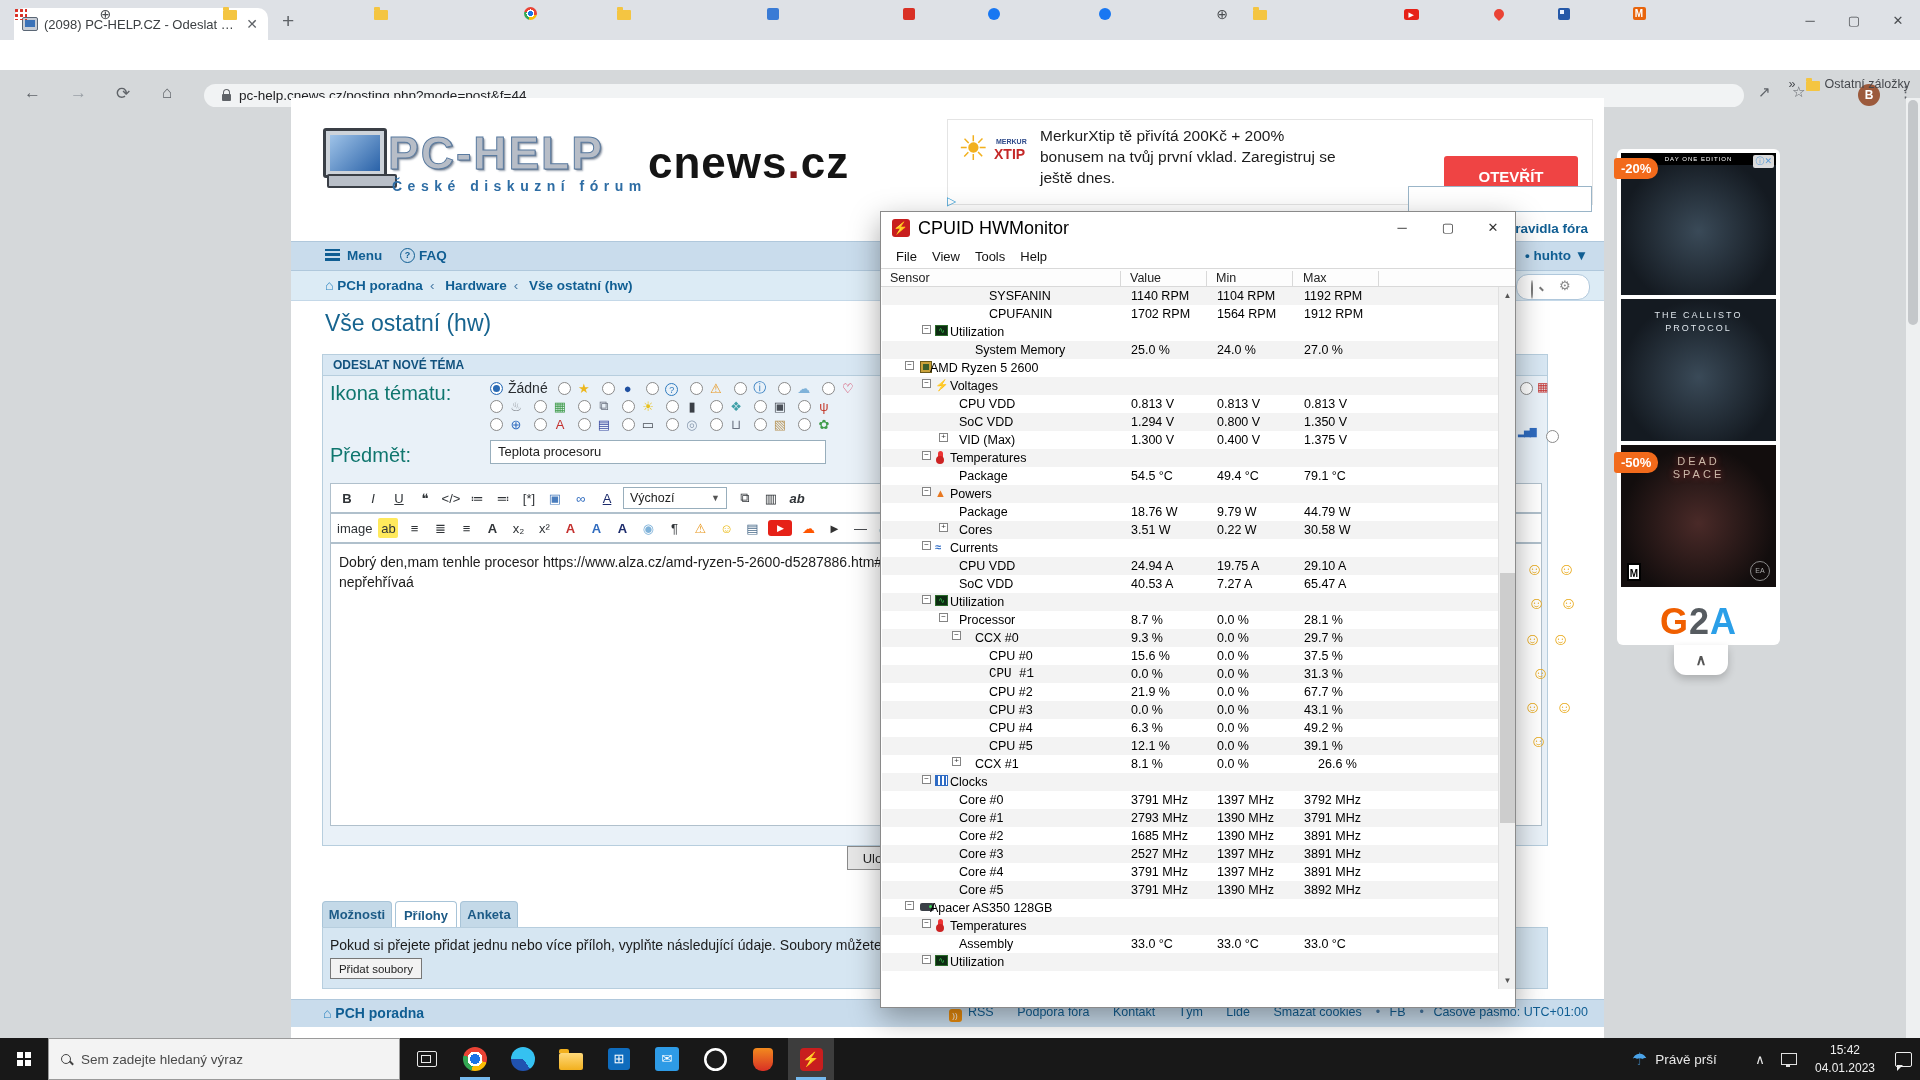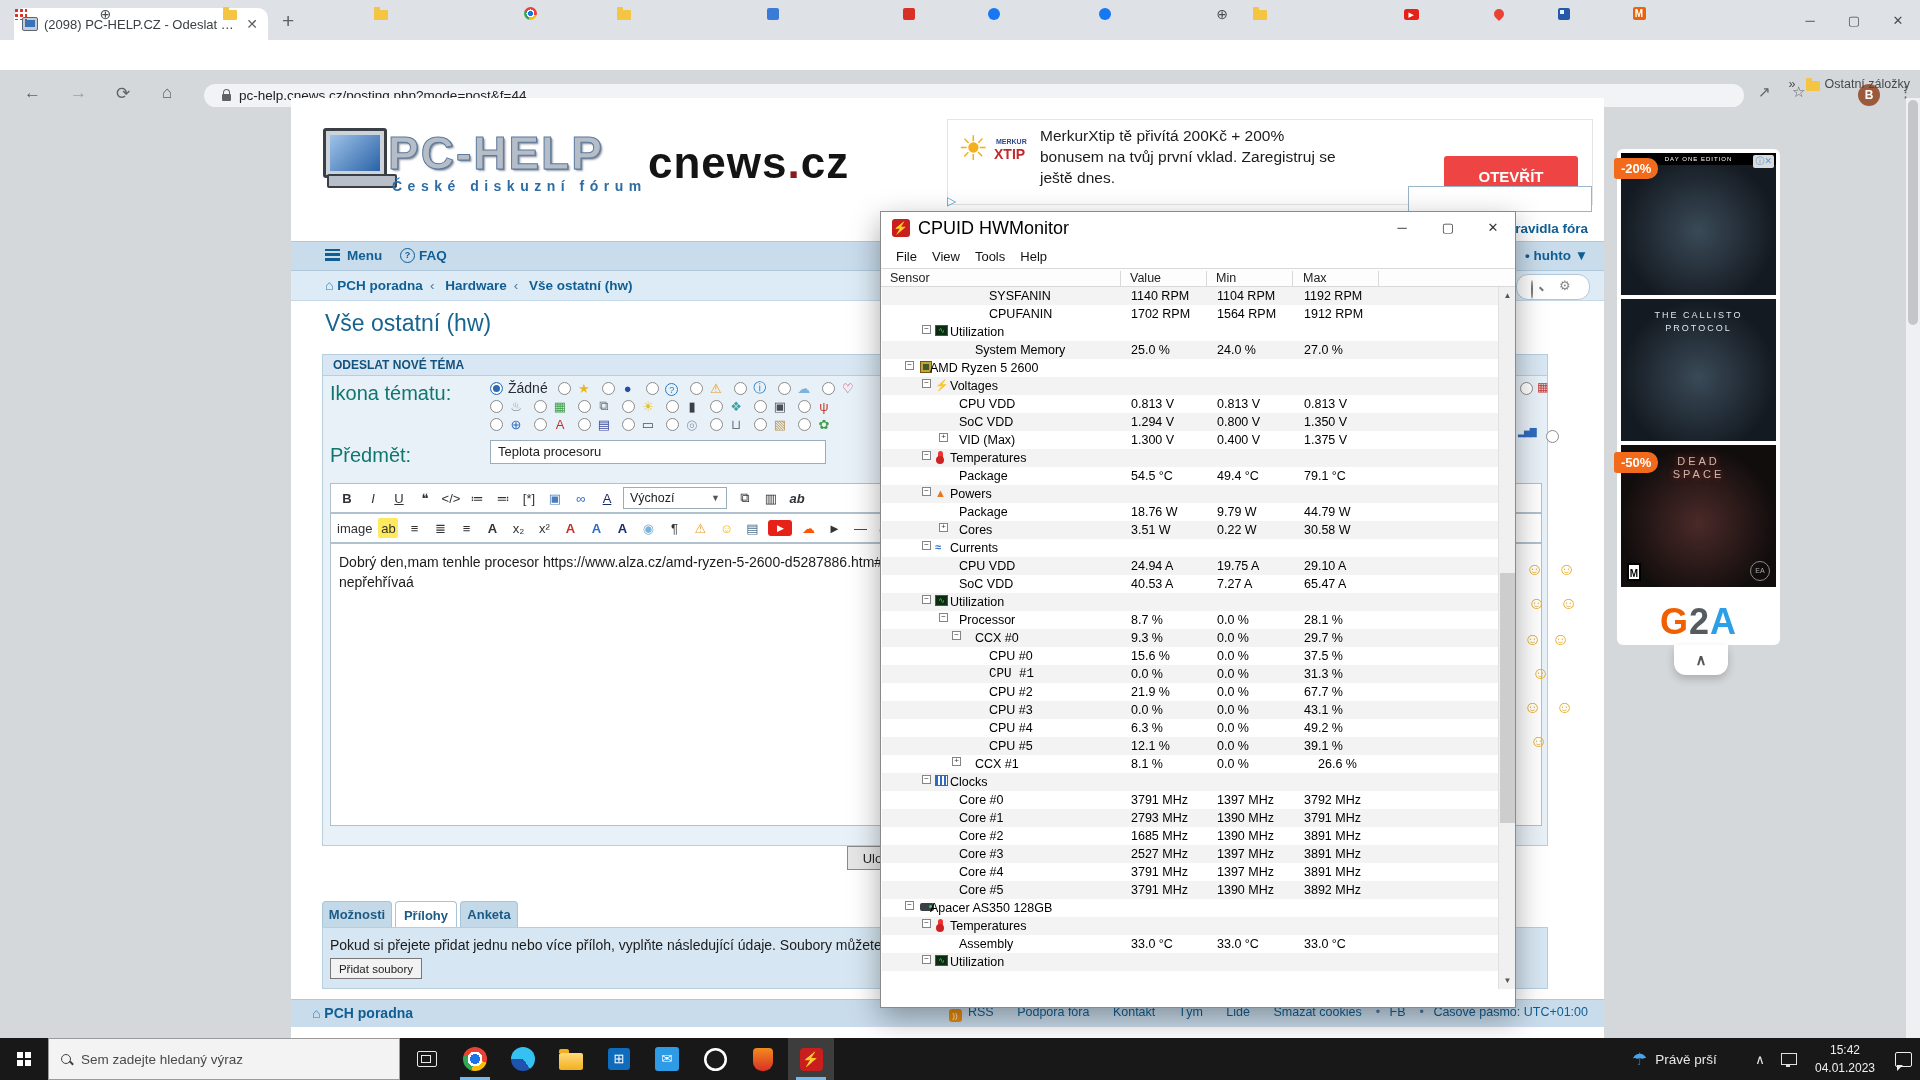--- a/index.html
+++ b/index.html
@@ -453,21 +453,21 @@
 <div class="abs" id="save-btn">Uložit</div>
 
 <div class="abs ftab" style="left:322px;width:70px">Možnosti</div>
 <div class="abs ftab active" style="left:395px;width:62px">Přílohy</div>
 <div class="abs ftab" style="left:460px;width:58px">Anketa</div>
 <div class="abs" id="attach-panel"></div>
 <div class="abs ell" id="attach-text" style="width:1200px">Pokud si přejete přidat jednu nebo více příloh, vyplňte následující údaje. Soubory můžete ta</div>
 <div class="abs" id="addfiles-btn">Přidat soubory</div>
 
 <div class="abs" id="pch-bar"></div>
-<span class="abs blue-bold" style="left:312px;top:1005px;font-size:14px"><span class="home-g">⌂ </span><span>PCH poradna</span></span>
+<span class="abs blue-bold" style="left:323px;top:1005px;font-size:14px"><span class="home-g">⌂ </span><span>PCH poradna</span></span>
 <div class="abs" id="footer-links"><span class="rss">))</span><span style="margin-left: 3px;"> RSS</span><span class="fi"></span><span style="margin-left: 3px;"> Podpora fóra</span><span class="fi"></span><span style="margin-left: 3px;"> Kontakt</span><span class="fi"></span><span style="margin-left: 3px;"> Tým</span><span class="fi"></span><span style="margin-left: 3px;"> Lidé</span><span class="fi"></span><span style="margin-left: 3px;"> Smazat cookies</span><span class="fi">•</span><span style="margin-left: 3px;"> FB</span><span class="fi">•</span><span style="margin-left: 3px;"> Časové pásmo: UTC+01:00</span></div>
 
 <span class="sliver" style="left:1520px;top:381px"><span class="radio"></span></span>
 <span class="sliver" style="left:1537px;top:380px;color:#c4302e">▦</span>
 <span class="sliver" style="left:1518px;top:427px;color:#2f6bbf;font-size:9px;letter-spacing:-1px">▂▅▇</span>
 <span class="sliver" style="left:1546px;top:429px"><span class="radio"></span></span>
 <div id="smileys">
     <span class="smiley" style="left: 1526px; top: 560px;">☺</span>
     <span class="smiley" style="left: 1558px; top: 560px;">☺</span>
     <span class="smiley" style="left: 1528px; top: 594px;">☺</span>

